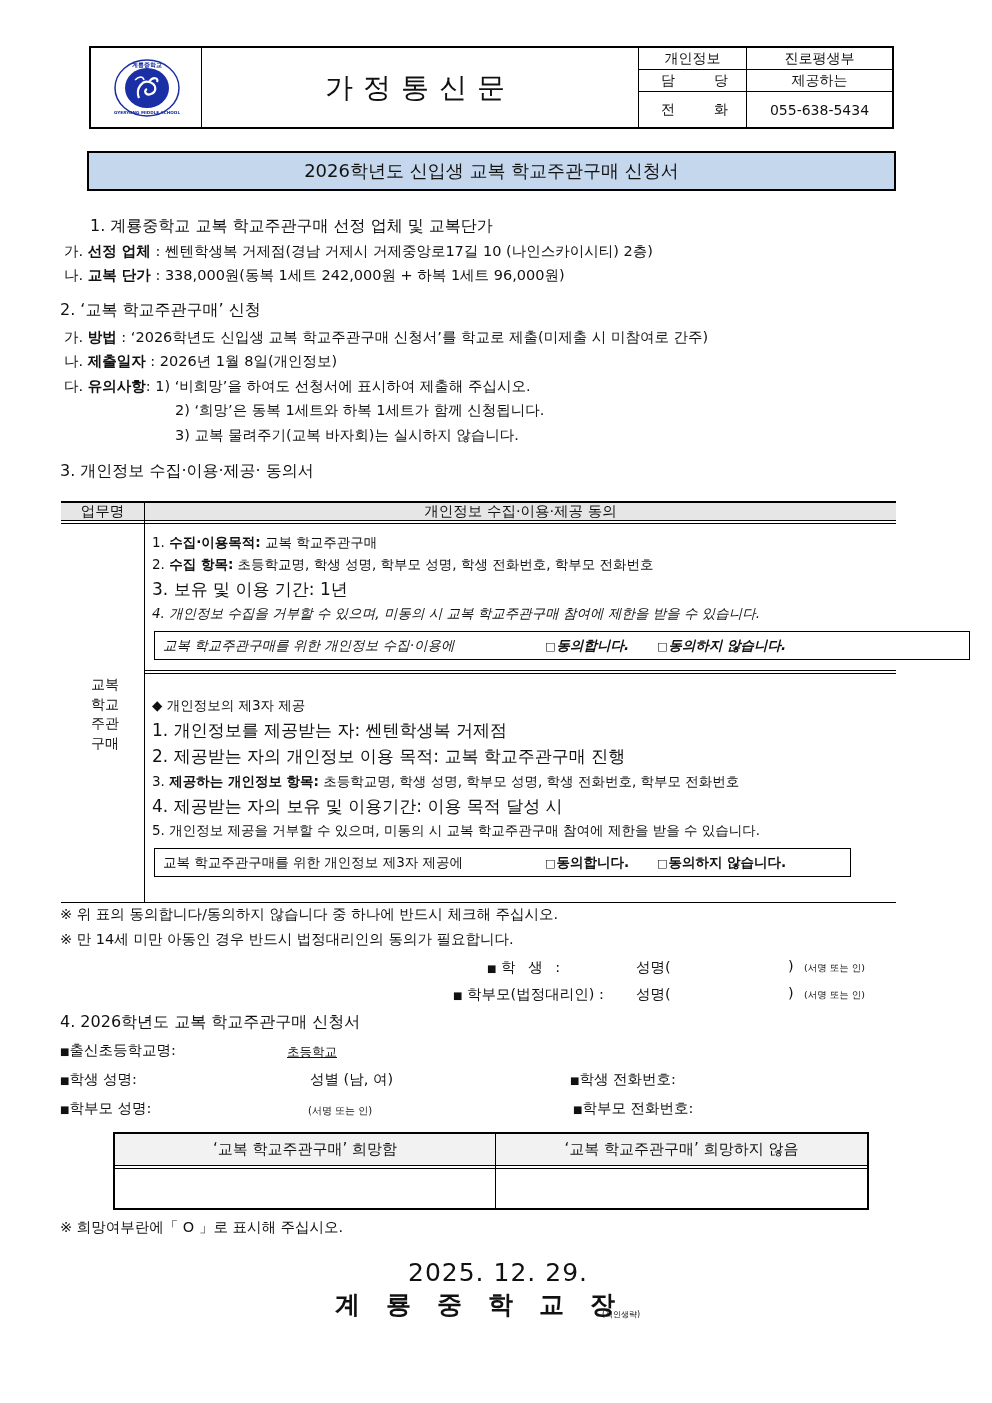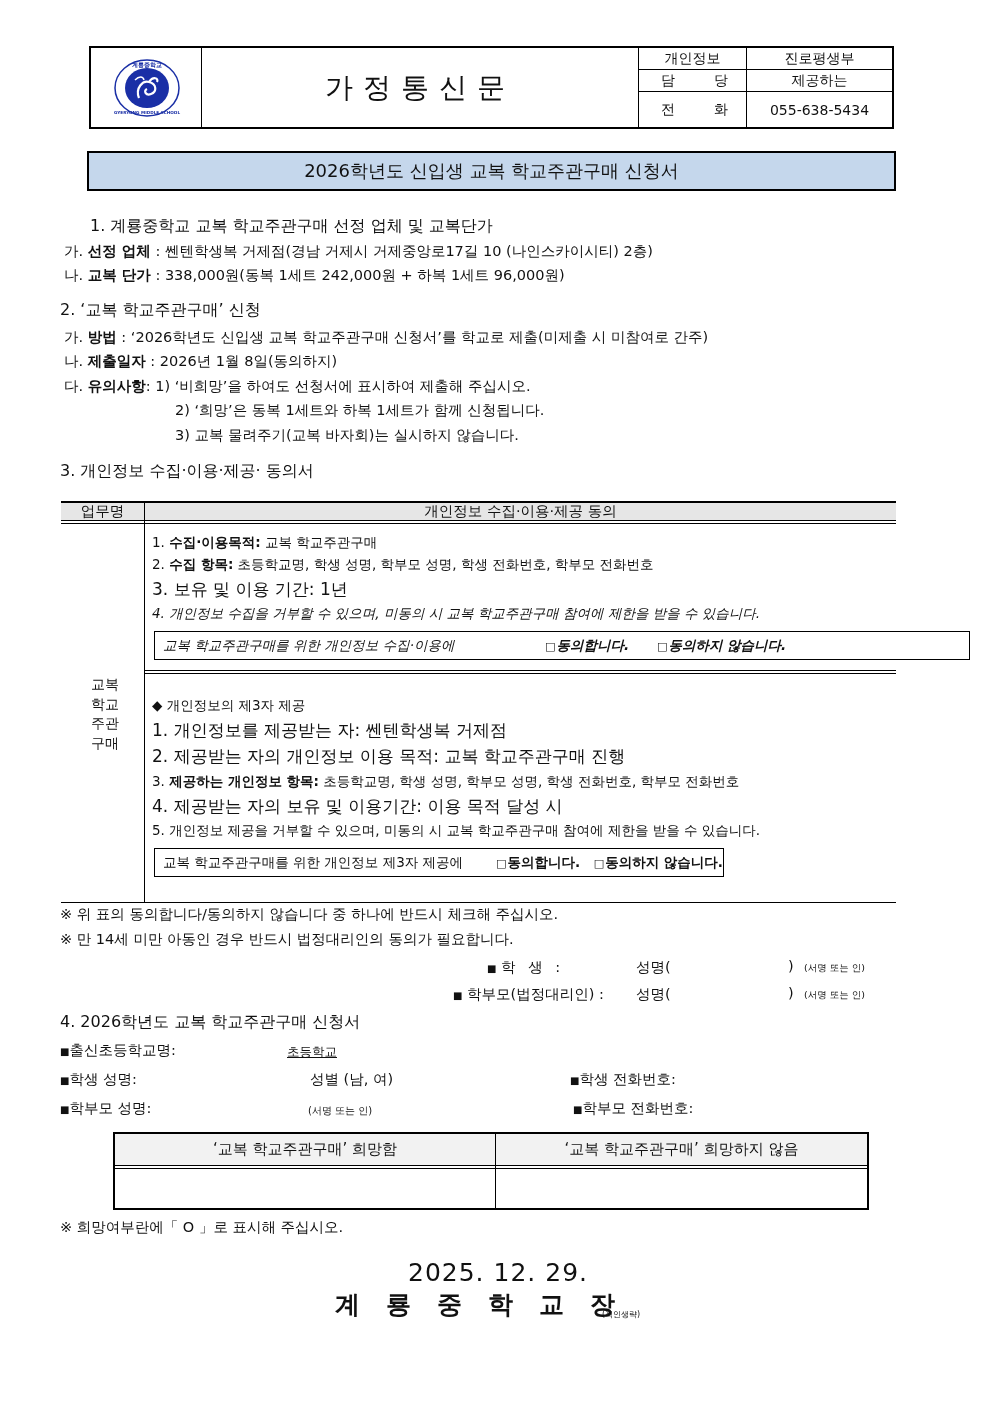--- a/index.html
+++ b/index.html
@@ -122,21 +122,21 @@
   <b>교복 단가</b><span> : </span><span>338,000원(동복 1세트 242,000원 + 하복 1세트 96,000원)</span>
 </div>
 
 <div class="abs sec" style="left:60px; top:300px;">2. ‘교복 학교주관구매’ 신청</div>
 <div class="abs sub" style="left:64px; top:328px;">
   <span>가.</span>
   <b>방법</b><span> : </span><span>‘2026학년도 신입생 교복 학교주관구매 신청서’를 학교로 제출(미제출 시 미참여로 간주)</span>
 </div>
 <div class="abs sub" style="left:64px; top:352px;">
   <span>나.</span>
-  <b>제출일자</b><span> : </span><span>2026년 1월 8일(동의하지)</span>
+  <b>제출일자</b><span> : </span><span>2026년 1월 8일(개인정보)</span>
 </div>
 <div class="abs sub" style="left:64px; top:377px;">
   <span>다.</span>
   <b>유의사항</b><span>: </span><span>1) ‘비희망’을 하여도 선청서에 표시하여 제출해 주십시오.</span>
 </div>
 <div class="abs sub" style="left:175px; top:401px;">2) ‘희망’은 동복 1세트와 하복 1세트가 함께 신청됩니다.</div>
 <div class="abs sub" style="left:175px; top:426px;">3) 교복 물려주기(교복 바자회)는 실시하지 않습니다.</div>
 
 <div class="abs sec" style="left:60px; top:461px;">3. 개인정보 수집·이용·제공· 동의서</div>
 
@@ -194,21 +194,21 @@
   <b>제공하는 개인정보 항목:</b><span> 초등학교명, 학생 성명, 학부모 성명, 학생 전화번호, 학부모 전화번호</span>
 </div>
 <div class="abs ct-big" style="left:152px; top:795px;">
   <span>4.</span>
   <span class="u">제공받는 자의 보유 및 이용기간: 이용 목적 달성 시</span>
 </div>
 <div class="abs ct" style="left:152px; top:822px;">
   <span>5.</span>
   <span>개인정보 제공을 거부할 수 있으며, 미동의 시 교복 학교주관구매 참여에 제한을 받을 수 있습니다.</span>
 </div>
-<div class="abs consent-box" style="left:154px; top:848px; width:570px;">
+<div class="abs consent-box" style="left:154px; top:848px; width:697px;">
   <span class="q">교복 학교주관구매를 위한 개인정보 제3자 제공에</span>
   <span class="a a1"><span class="chk">□</span><span>동의합니다.</span></span>
   <span class="a"><span class="chk">□</span><span>동의하지 않습니다.</span></span>
 </div>
 
 <div class="abs sub u" style="left:60px; top:905px;">※ 위 표의 동의합니다/동의하지 않습니다 중 하나에 반드시 체크해 주십시오.</div>
 <div class="abs sub" style="left:60px; top:930px;">※ 만 14세 미만 아동인 경우 반드시 법정대리인의 동의가 필요합니다.</div>
 
 <div class="abs sub" style="left:453px; top:958px;margin-left:34px;">
   <span style="font-size:10px;">■</span>

